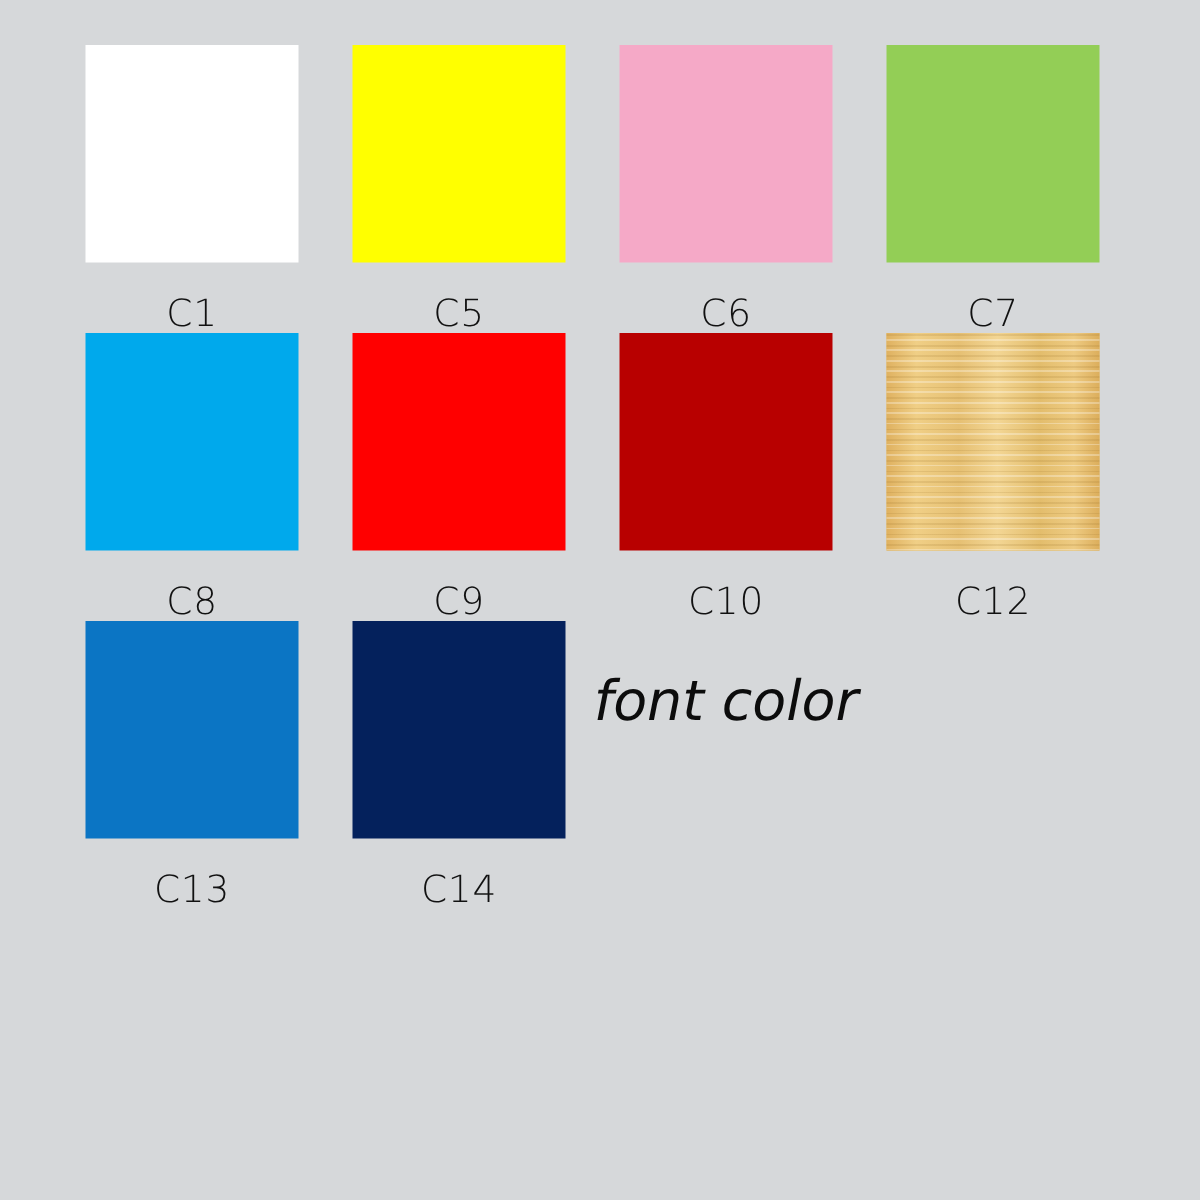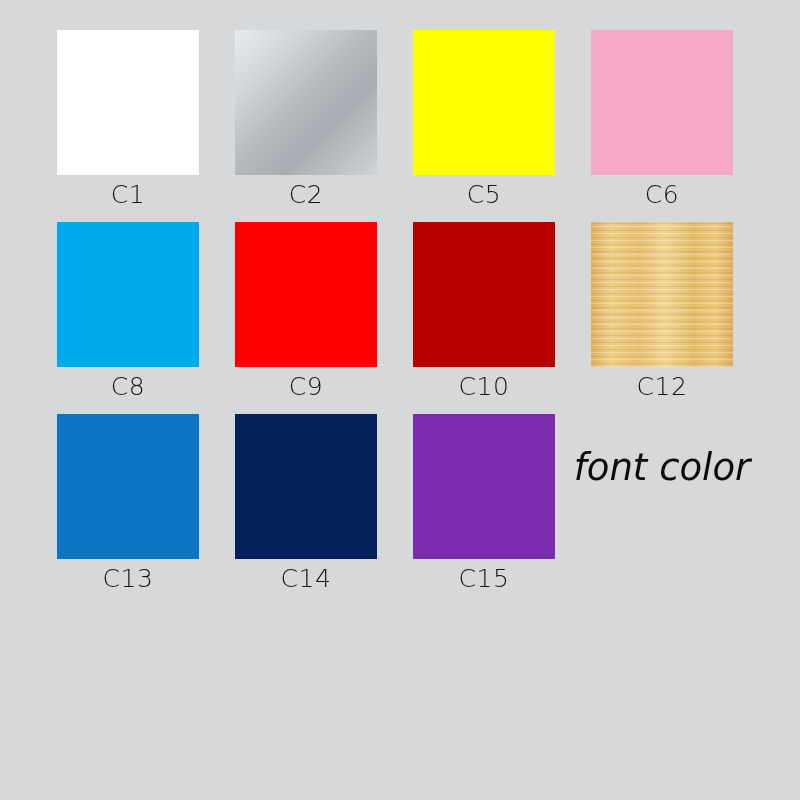--- a/index.html
+++ b/index.html
@@ -38,21 +38,21 @@
     width: 142px;
   }
 
   .swatch-chip {
     width: 142px;
     height: 145px;
     display: block;
   }
 
   .swatch-label {
-    margin-top: 6px;
+    margin-top: 20px;
     font-family: "DejaVu Sans", sans-serif;
     font-size: 25px;
     font-weight: 300;
     line-height: 1.1;
     color: #111111;
     letter-spacing: 0.5px;
     text-align: center;
     user-select: none;
   }
 
@@ -82,30 +82,30 @@
 </head>
 <body>
 
 <div id="palette-board">
   <div class="swatch-grid">
       <div class="swatch-cell">
         <div class="swatch-chip" style="background: rgb(255, 255, 255);"></div>
         <div class="swatch-label">C1</div>
       </div>
       <div class="swatch-cell">
-        <div class="swatch-chip" style="background: linear-gradient(135deg, rgb(233, 236, 238) 0%, rgb(210, 215, 218) 22%, rgb(180, 186, 190) 48%, rgb(167, 173, 178) 66%, rgb(188, 193, 196) 84%, rgb(207, 211, 214) 100%);"></div>
-        <div class="swatch-label">C2</div>
-      </div>
-      <div class="swatch-cell">
         <div class="swatch-chip" style="background: rgb(255, 255, 0);"></div>
         <div class="swatch-label">C5</div>
       </div>
       <div class="swatch-cell">
         <div class="swatch-chip" style="background: rgb(245, 169, 199);"></div>
         <div class="swatch-label">C6</div>
+      </div>
+      <div class="swatch-cell">
+        <div class="swatch-chip" style="background: rgb(147, 206, 86);"></div>
+        <div class="swatch-label">C7</div>
       </div>
       <div class="swatch-cell">
         <div class="swatch-chip" style="background: rgb(0, 169, 236);"></div>
         <div class="swatch-label">C8</div>
       </div>
       <div class="swatch-cell">
         <div class="swatch-chip" style="background: rgb(255, 0, 0);"></div>
         <div class="swatch-label">C9</div>
       </div>
       <div class="swatch-cell">
@@ -117,22 +117,18 @@
         <div class="swatch-label">C12</div>
       </div>
       <div class="swatch-cell">
         <div class="swatch-chip" style="background: rgb(11, 117, 196);"></div>
         <div class="swatch-label">C13</div>
       </div>
       <div class="swatch-cell">
         <div class="swatch-chip" style="background: rgb(4, 33, 92);"></div>
         <div class="swatch-label">C14</div>
       </div>
-      <div class="swatch-cell">
-        <div class="swatch-chip" style="background: rgb(122, 44, 173);"></div>
-        <div class="swatch-label">C15</div>
-      </div>
       <div class="caption-cell">
         <div class="caption-spacer"></div>
         <div class="font-color-caption">font color</div>
       </div>
     </div>
 </div>
 
 </body></html>

